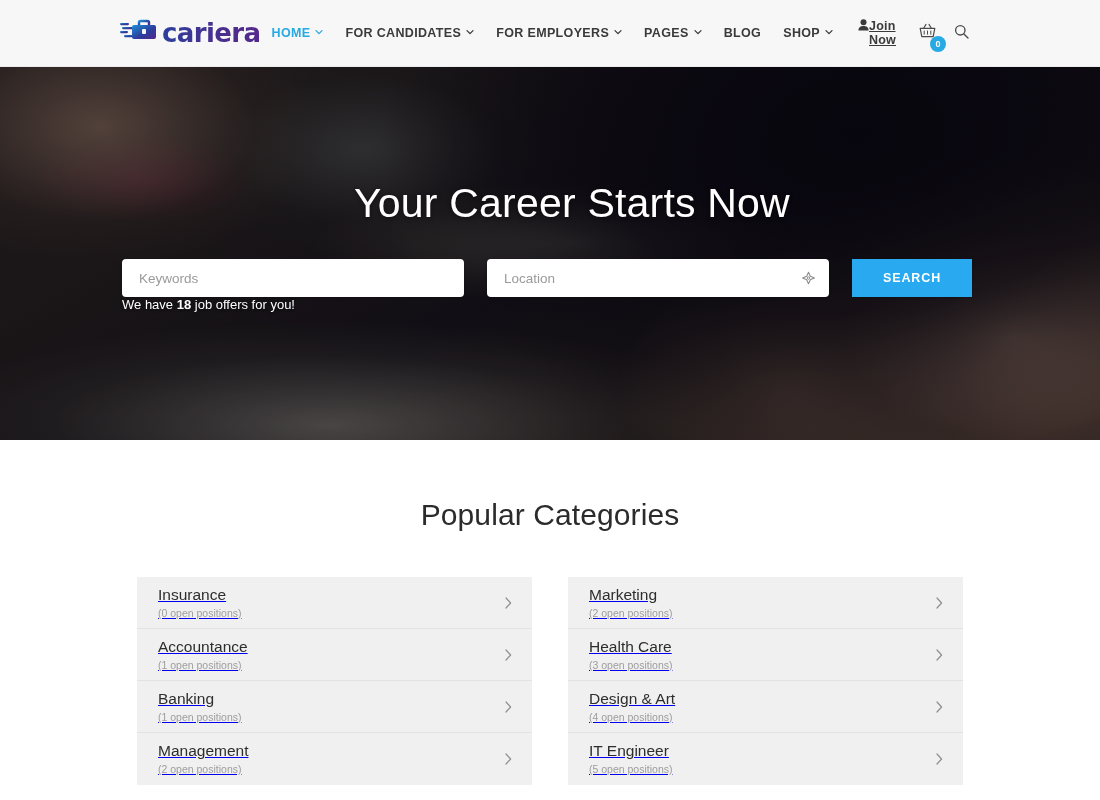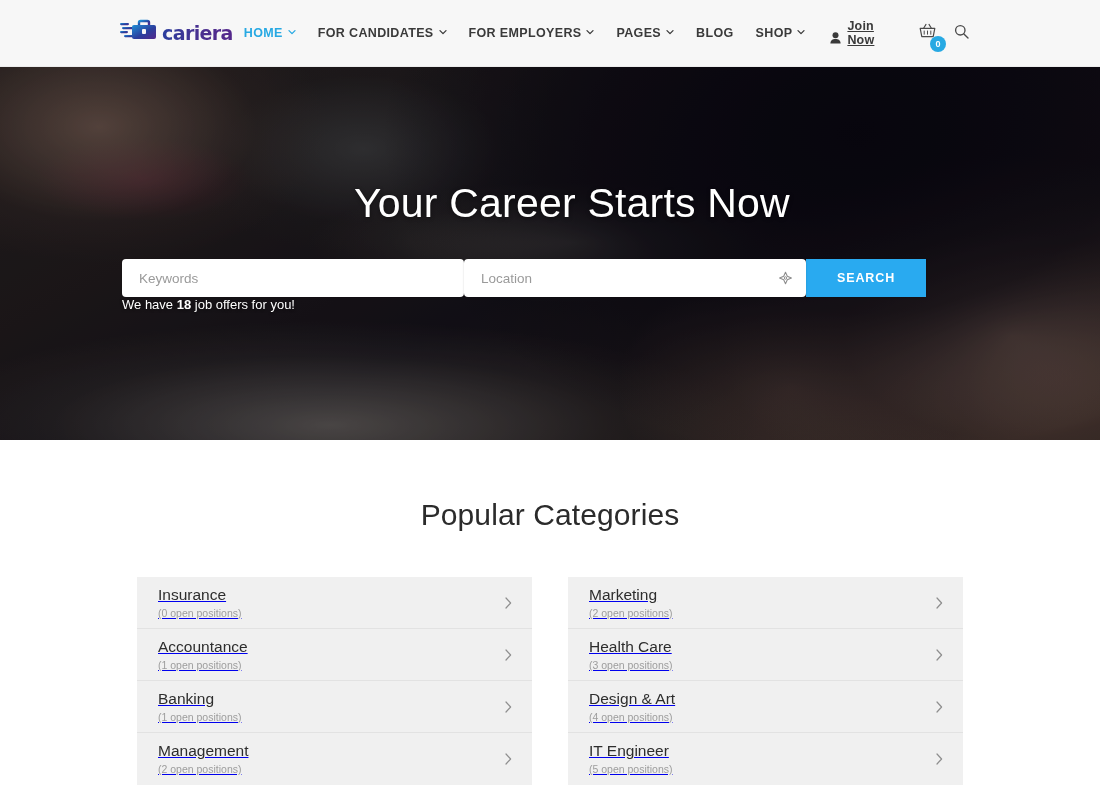--- a/index.html
+++ b/index.html
@@ -23,21 +23,21 @@
   }
   .logo-wrap {
     display: flex;
     align-items: center;
     margin-left: 120px;
     gap: 2px;
     text-decoration: none;
   }
   .logo-mark { display: block; }
   .logo-text {
-    font-size: 19px;
+    font-size: 26px;
     font-weight: 700;
     letter-spacing: -0.6px;
     background: linear-gradient(90deg, #2b3f9e 0%, #4a2f8f 55%, #55288c 100%);
     -webkit-background-clip: text;
     background-clip: text;
     color: #3b2f8f;
     -webkit-text-fill-color: transparent;
     font-family: "DejaVu Sans", sans-serif;
     line-height: 1;
   }
@@ -66,21 +66,21 @@
   .nav-item.active { color: #27a9e3; }
   .caret {
     width: 8px; height: 8px;
     display: inline-block;
     position: relative;
     top: -1px;
   }
   .caret svg { display: block; }
 
   .join {
-    display: flex; align-items: flex-end; gap: 6px;
+    display: flex; align-items: flex-start; 
     font-size: 12.5px; font-weight: 700; color: #3a3a3a;
     padding: 0 10px 0 14px; cursor: pointer; letter-spacing: 0.2px;
   }
   .icon-btn {
     position: relative;
     padding: 0 9px;
     cursor: pointer;
     display: flex; align-items: center;
   }
   .cart-badge {
@@ -141,20 +141,21 @@
     text-shadow: 0 1px 4px rgba(0,0,0,0.45);
     font-family: "Liberation Sans", sans-serif;
     padding-left: 44px;
   }
   .search-bar {
     margin-top: 32px;
     display: flex;
     align-items: center;
     padding-left: 122px;
     padding-right: 126px;
+    gap: 23px;
   }
   .field {
     position: relative;
     background: #fff;
     border-radius: 4px;
     height: 38px;
     display: flex;
     align-items: center;
     box-shadow: 0 1px 2px rgba(0,0,0,0.18);
   }

